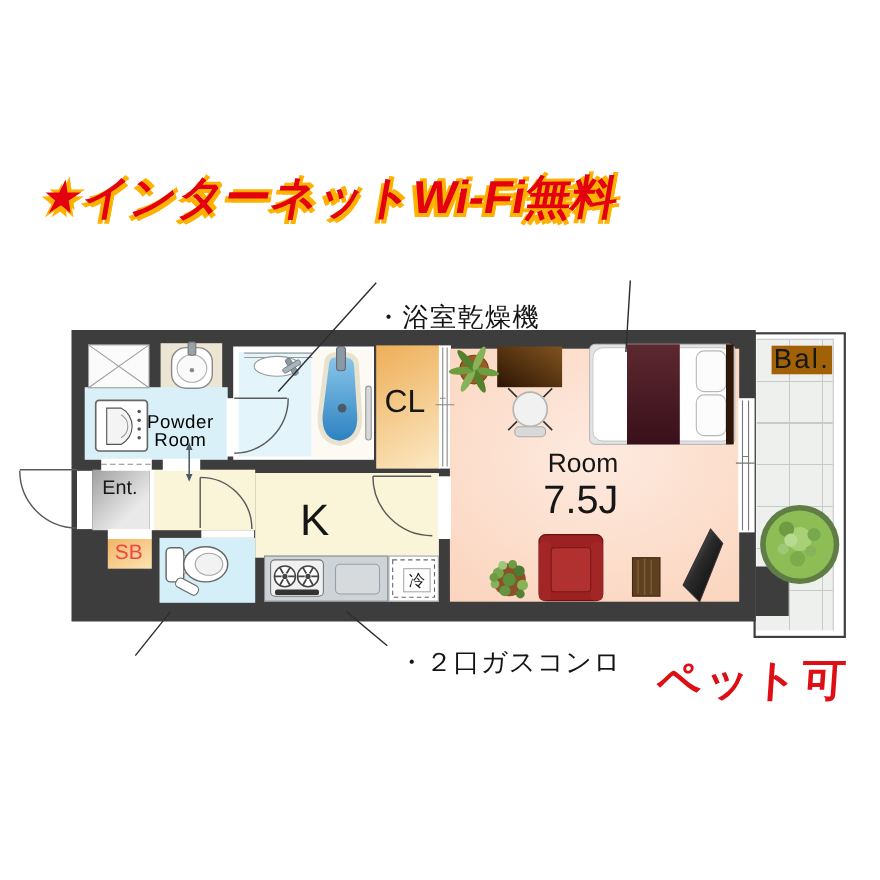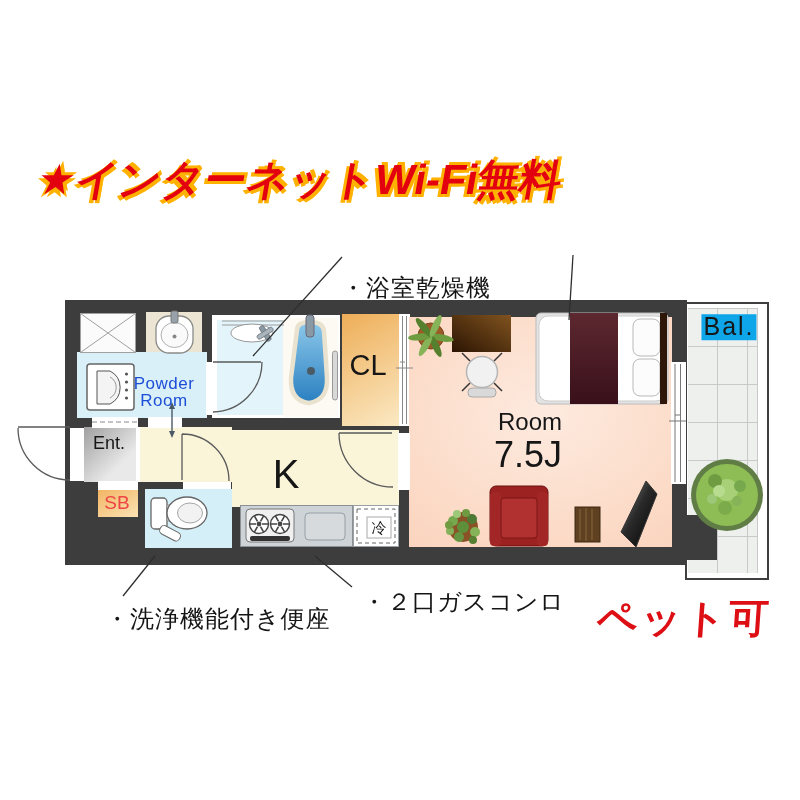--- a/index.html
+++ b/index.html
@@ -17,22 +17,22 @@
   #pet{position:absolute;left:597px;top:591px;font-size:40px;font-weight:bold;
        color:var(--pet-red,#dd0f15);transform:skewX(-4deg);letter-spacing:3px;white-space:nowrap;}
   #balcony{position:absolute;left:685px;top:302px;width:80px;height:274px;background:#fff;
            border:2px solid #3f3f3f;}
   #bal-tiles{position:absolute;left:1px;top:4px;width:69px;height:264px;
              border-right:1px solid #c9c9c9;border-top:1px solid #c9c9c9;
              background:
                repeating-linear-gradient(to right,transparent 0 29px,#c9c9c9 29px 30px),
                repeating-linear-gradient(to bottom,transparent 0 37px,#c9c9c9 37px 38px),
                #eef0ee;}
-  #bal-label{background:#0ea5e9;padding:0 2px;letter-spacing:2px;}
-  #powder-label{white-space:normal;width:92px;font-size:17px;color:#1d4ed8;letter-spacing:.5px;}
+  #bal-label{background:#a16207;padding:0 2px;letter-spacing:2px;}
+  #powder-label{white-space:normal;width:92px;font-size:17px;color:#000000;letter-spacing:.5px;}
   #counter{position:absolute;left:240px;top:505px;width:113px;height:42px;
            background:#ced3d7;border:1px solid #8b9094;box-sizing:border-box;}
   #fridge-zone{position:absolute;left:353px;top:505px;width:46px;height:42px;background:#fff;
                border:1px solid #9aa0a4;box-sizing:border-box;}
   svg{position:absolute;left:0;top:0;}
 </style>
 </head>
 <body>
 
 <div id="canvas">
@@ -255,17 +255,16 @@
   <div class="lbl" id="powder-label" style="left:164px;top:392px;">Powder Room</div>
   <div class="lbl" style="left:109px;top:443px;font-size:18px;">Ent.</div>
   <div class="lbl" style="left:117px;top:503px;font-size:19px;color:#ef4444;">SB</div>
   <div class="lbl" style="left:368px;top:366px;font-size:29px;">CL</div>
   <div class="lbl" style="left:286px;top:474px;font-size:40px;">K</div>
   <div class="lbl" style="left:379px;top:528px;font-size:15px;">冷</div>
   <div class="lbl" style="left:530px;top:422px;font-size:24px;">Room</div>
   <div class="lbl" style="left:528px;top:455px;font-size:36px;">7.5J</div>
   <div class="lbl" id="bal-label" style="left:729px;top:327px;font-size:25px;">Bal.</div>
 
-  <div class="callout" style="left:105px;top:603px;">・洗浄機能付き便座</div>
   <div class="callout" style="left:362px;top:586px;">・２口ガスコンロ</div>
   <div id="pet">ペット可</div>
 
 </div>
 
 </body></html>

